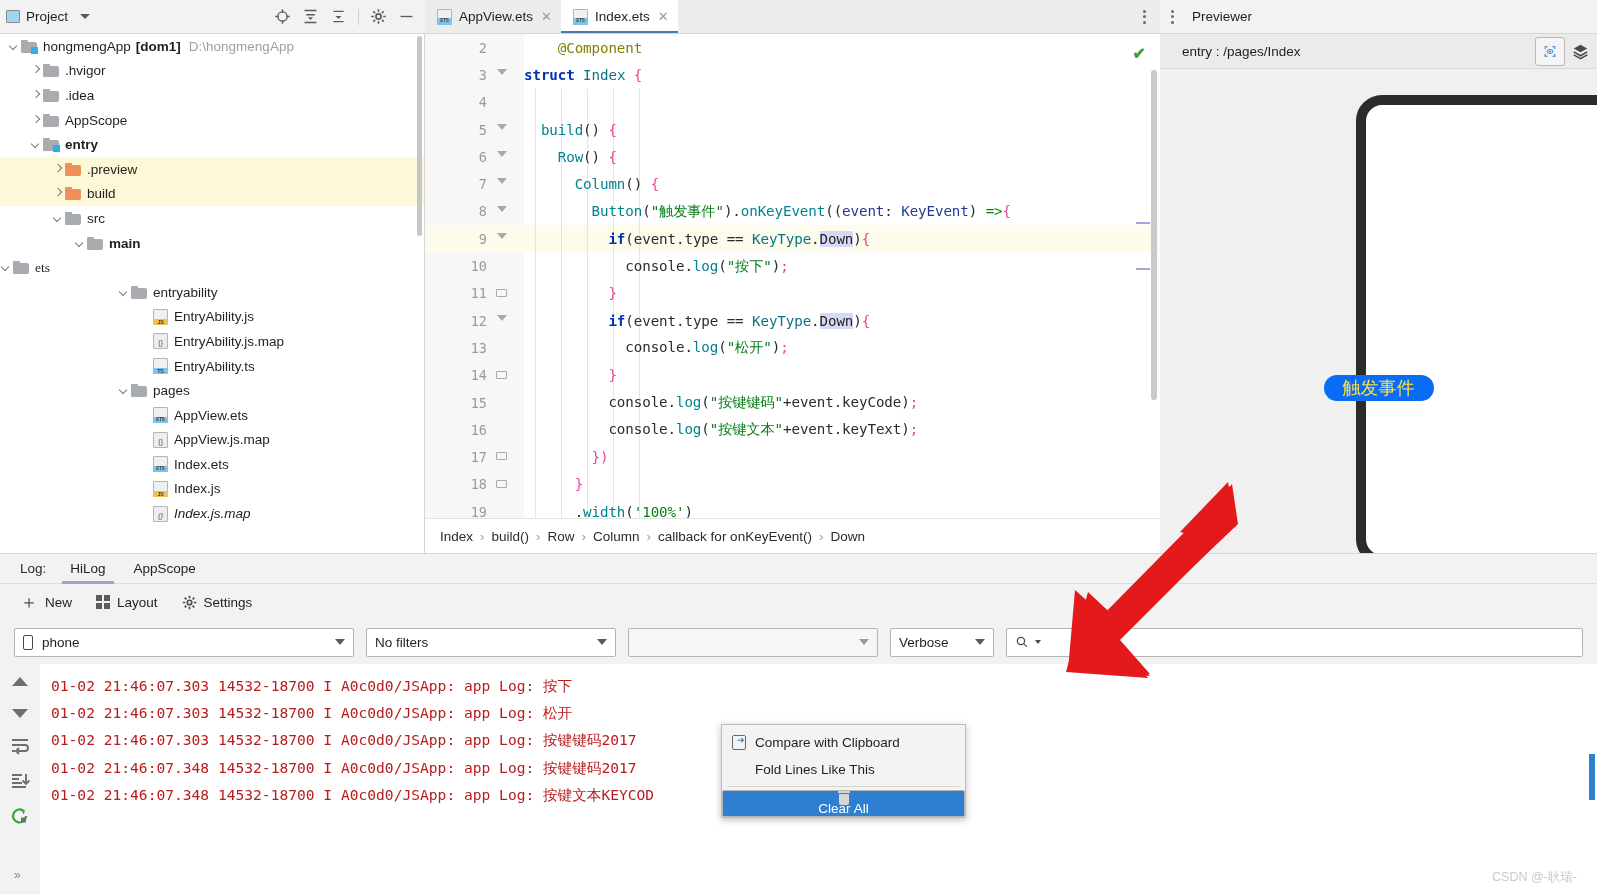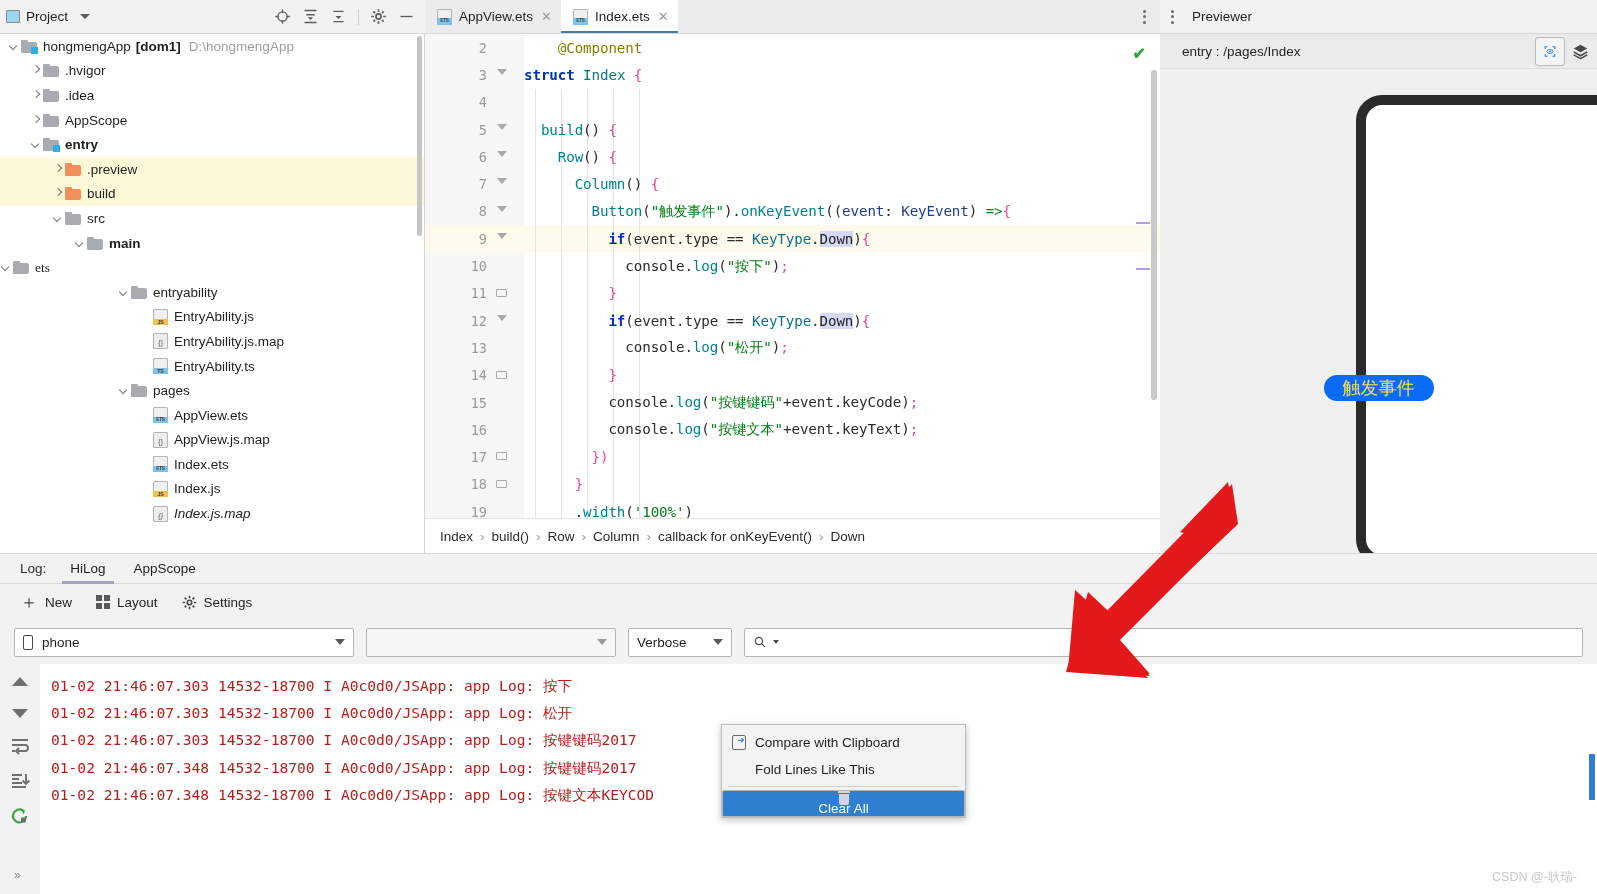--- a/index.html
+++ b/index.html
@@ -729,20 +729,24 @@
         <span>Settings</span>
       </div>
     </div>
 
     <div class="log-filters">
       <div class="sel sel-phone">
         <span class="phone-ico"></span>
         <span>phone</span>
         <span class="arw"></span>
       </div>
+      <div class="sel sel-filters">
+        <span>No filters</span>
+        <span class="arw"></span>
+      </div>
       <div class="sel sel-empty">
         <span></span>
         <span class="arw" style="border-top-color:#9a9a9a"></span>
       </div>
       <div class="sel sel-level">
         <span>Verbose</span>
         <span class="arw"></span>
       </div>
       <div class="sel sel-search">
         <svg width="14" height="14" viewBox="0 0 20 20">

